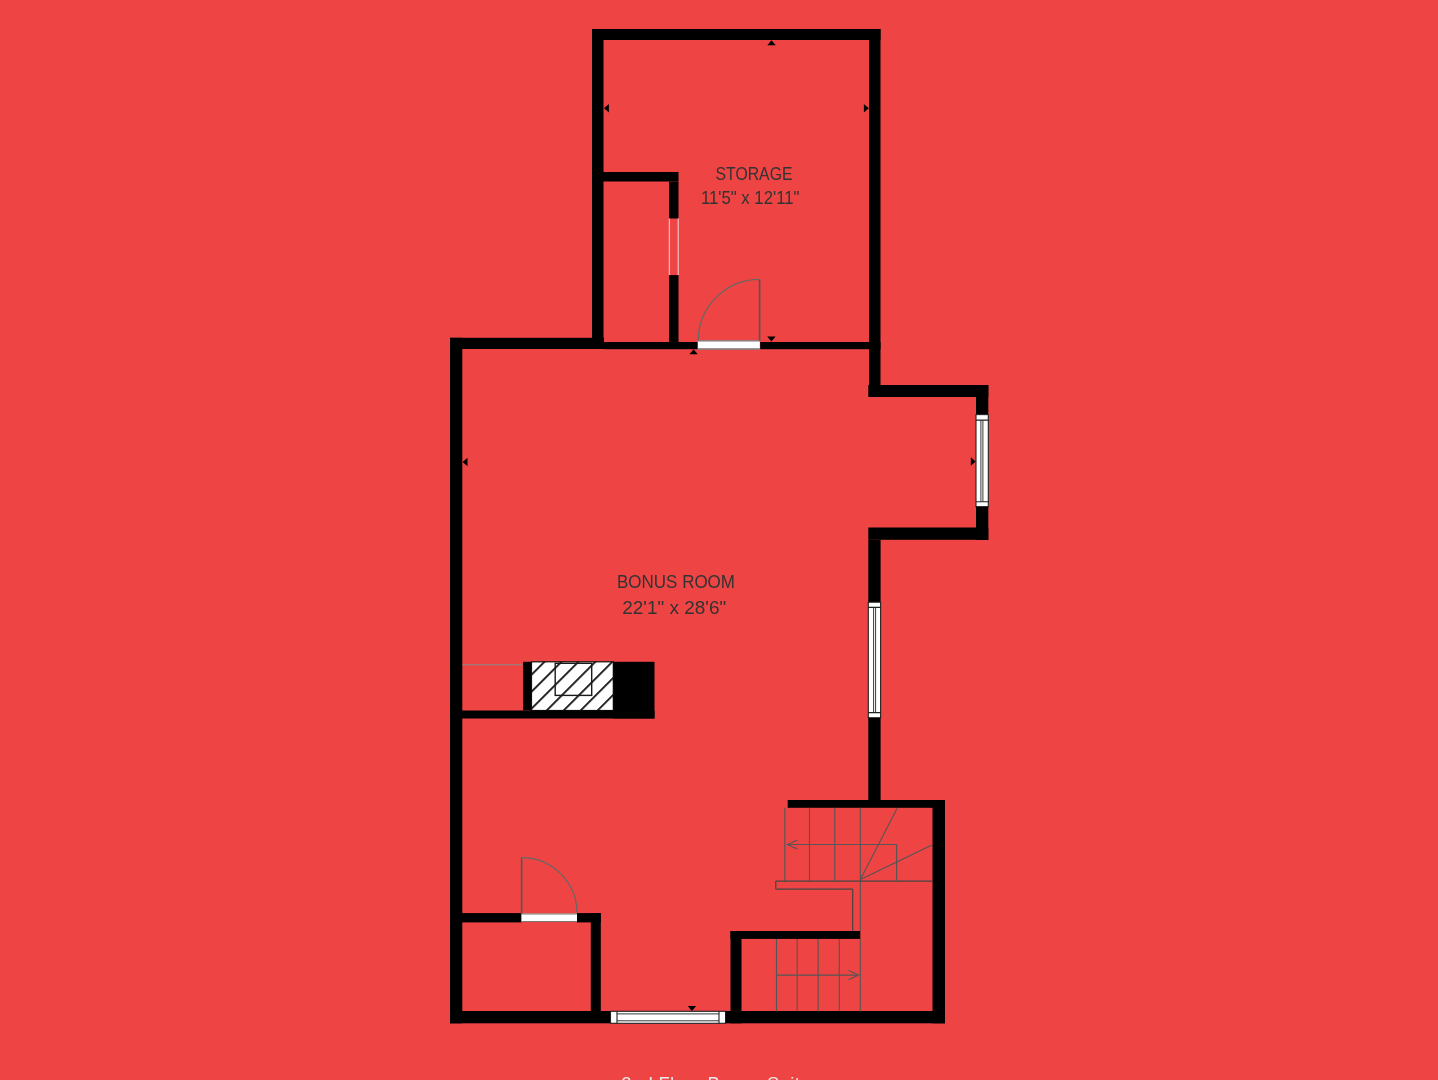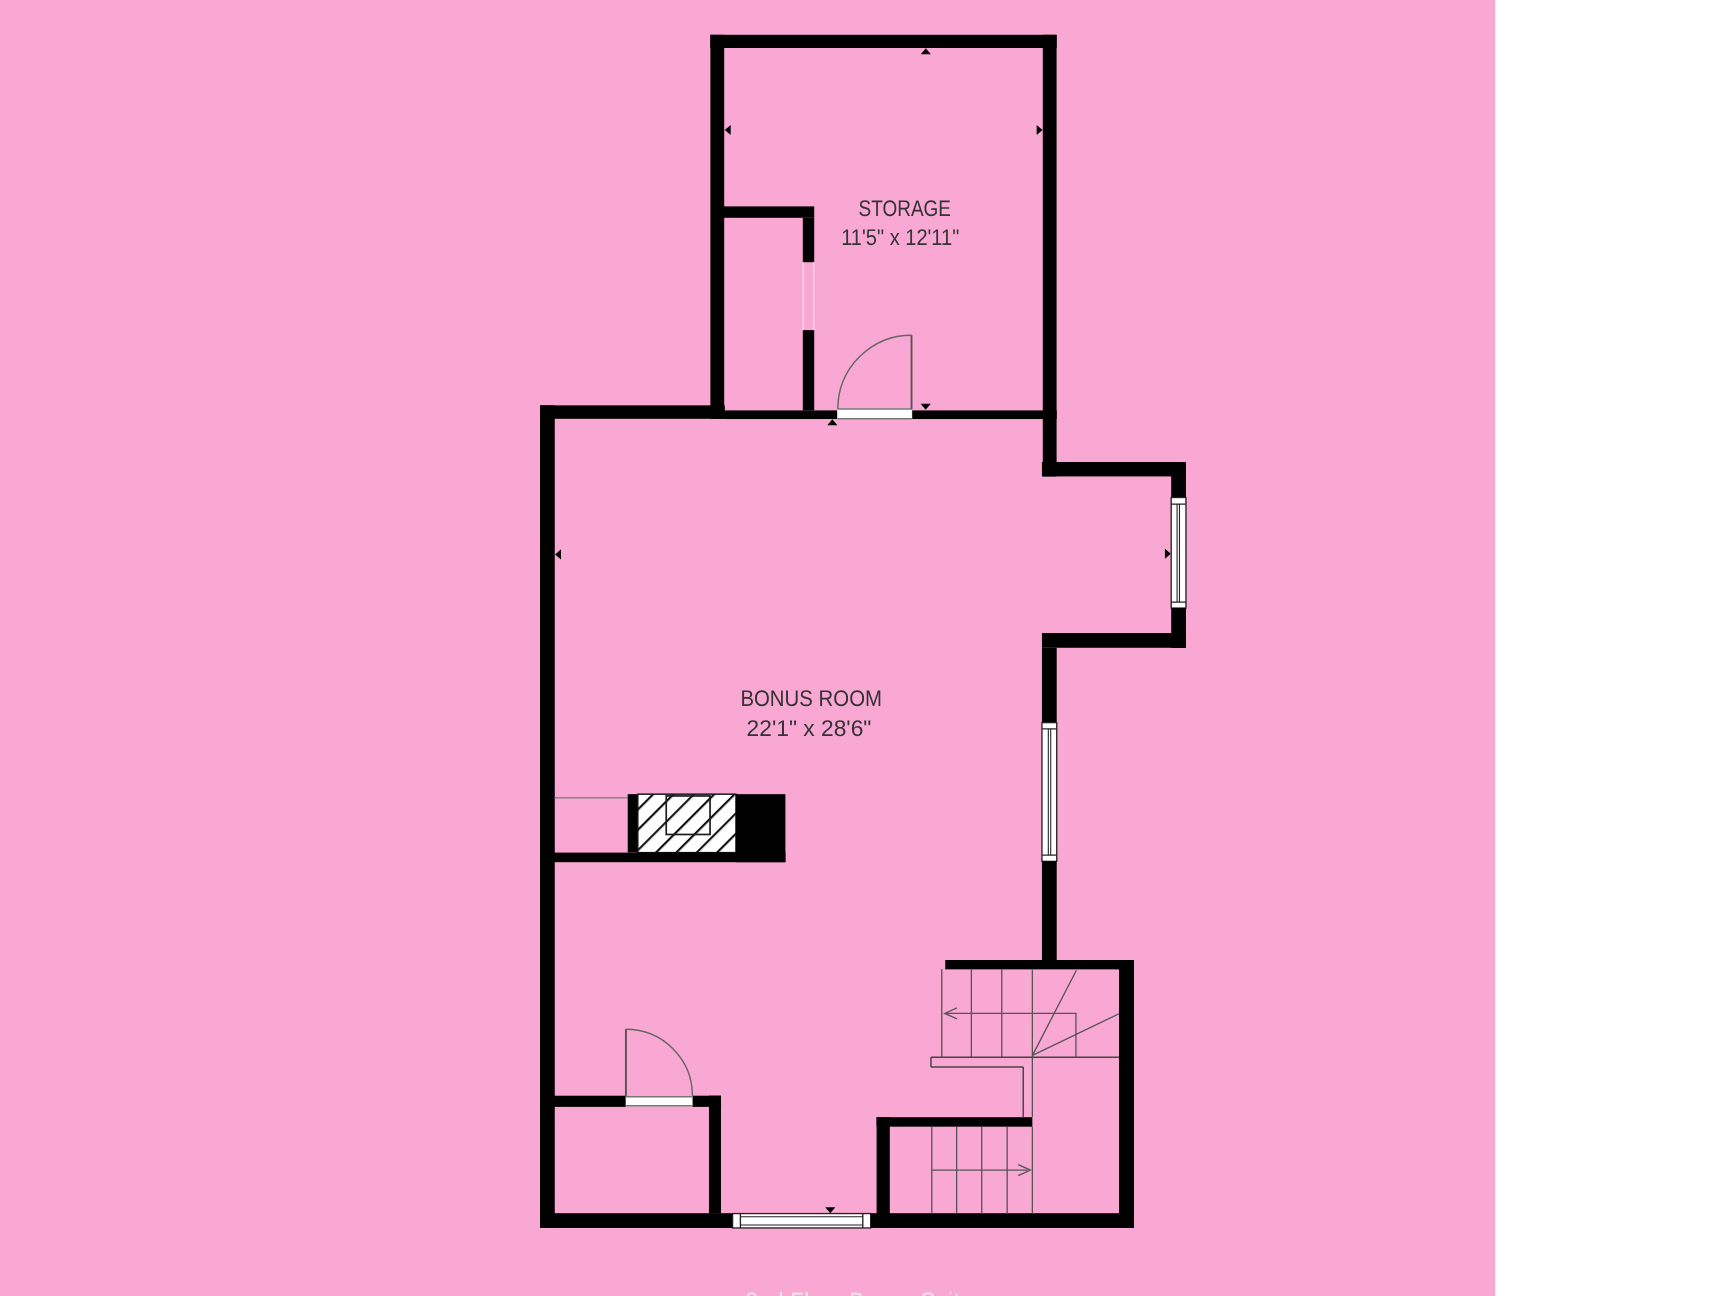--- a/index.html
+++ b/index.html
@@ -1,16 +1,16 @@
 <!DOCTYPE html>
 <html><head>
 <meta charset="utf-8">
 <style>
   html,body{margin:0;padding:0;background:#ffffff;}
-  .page{position:relative;width:1246px;height:1080px;background:#f9a8d4;overflow:hidden;}
+  .page{position:relative;width:1438px;height:1080px;background:#ef4444;overflow:hidden;}
   svg{position:absolute;left:0;top:0;}
   text{font-family:"Liberation Sans", sans-serif;fill:#333;}
 </style>
 </head>
 <body>
 <div class="page">
 <svg width="1438" height="1080" viewBox="0 0 1438 1080">
 <defs>
 <pattern id="hatch" width="12" height="12" patternUnits="userSpaceOnUse" patternTransform="rotate(45 0 0)">
   <rect width="12" height="12" fill="#fff"></rect>

